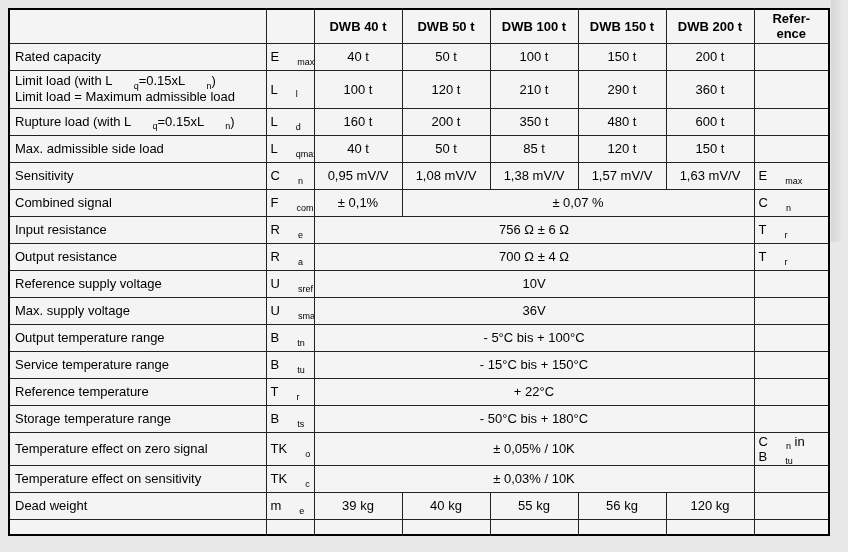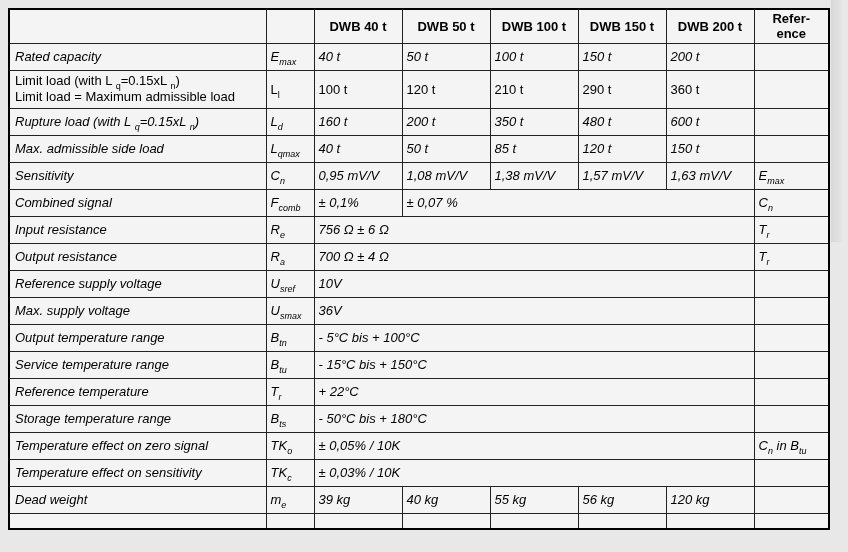--- a/index.html
+++ b/index.html
@@ -19,25 +19,25 @@
     border:1px solid #222;
     font-size:13px;color:#000;
     padding:1px 4px;
     overflow:hidden;
     vertical-align:middle;
     background:#f4f4f4;
   }
   th{font-weight:bold;text-align:center;line-height:15px;white-space:pre-line;}
   td.label-cell{text-align:left;padding-left:5px;line-height:16px;}
   td.symbol-cell{text-align:left;padding-left:4px;}
-  td.value-cell{text-align:left;}
+  td.value-cell{text-align:center;}
   td.ref-cell{text-align:left;padding-left:4px;}
-  sub{font-size:9px;line-height:0;}
+  sub{font-size:9px;line-height:0;margin-left:18px;}
   tr.r-header{height:34px;margin-top:20px;}
-  tr.r-std{height:27px;font-style:italic;}
+  tr.r-std{height:27px;}
   tr.r-tall{height:38px;}
   tr.r-partial{height:16px;}
   .edge-shadow{
     position:absolute;left:831px;top:0;width:11px;height:242px;
     background:linear-gradient(to right, rgba(0,0,0,0.07), rgba(0,0,0,0.015));
     pointer-events:none;
   }
 </style>
 </head>
 <body>

